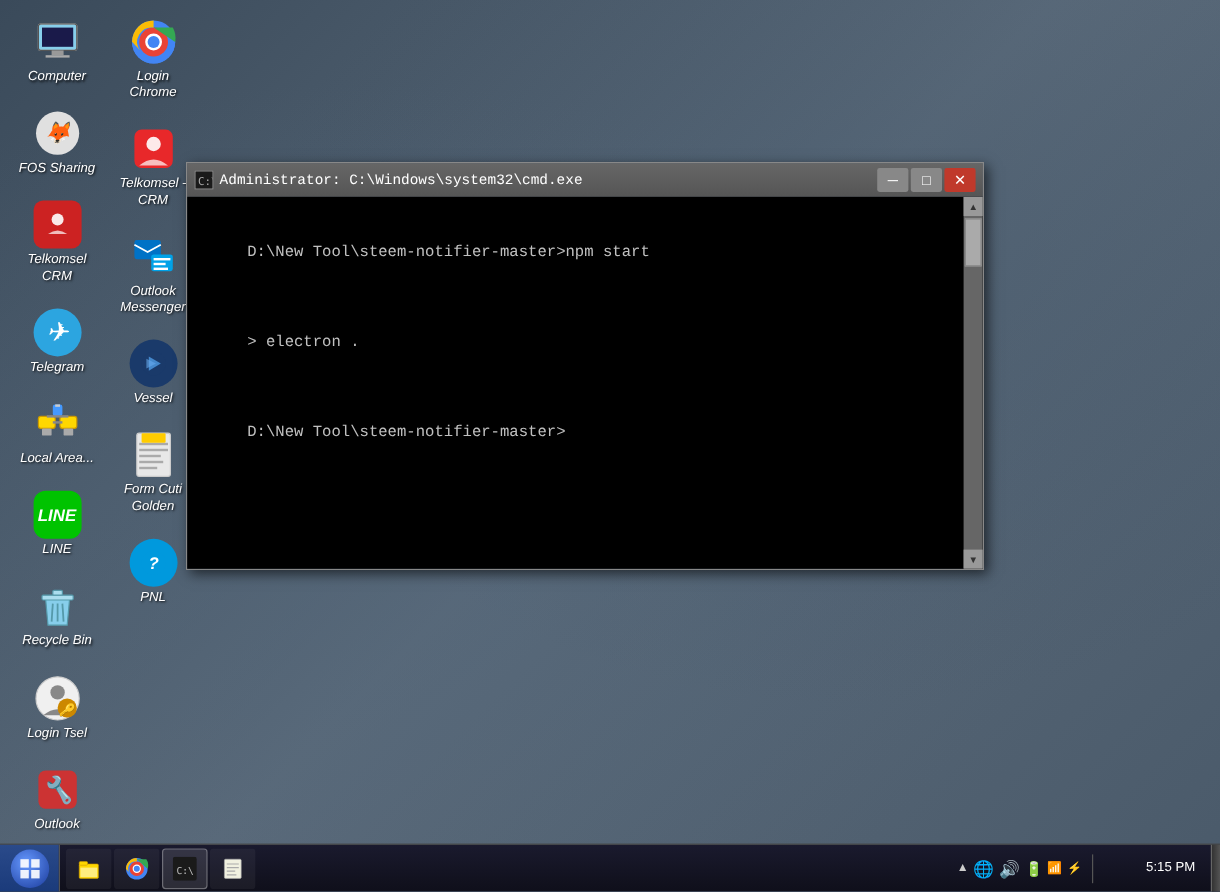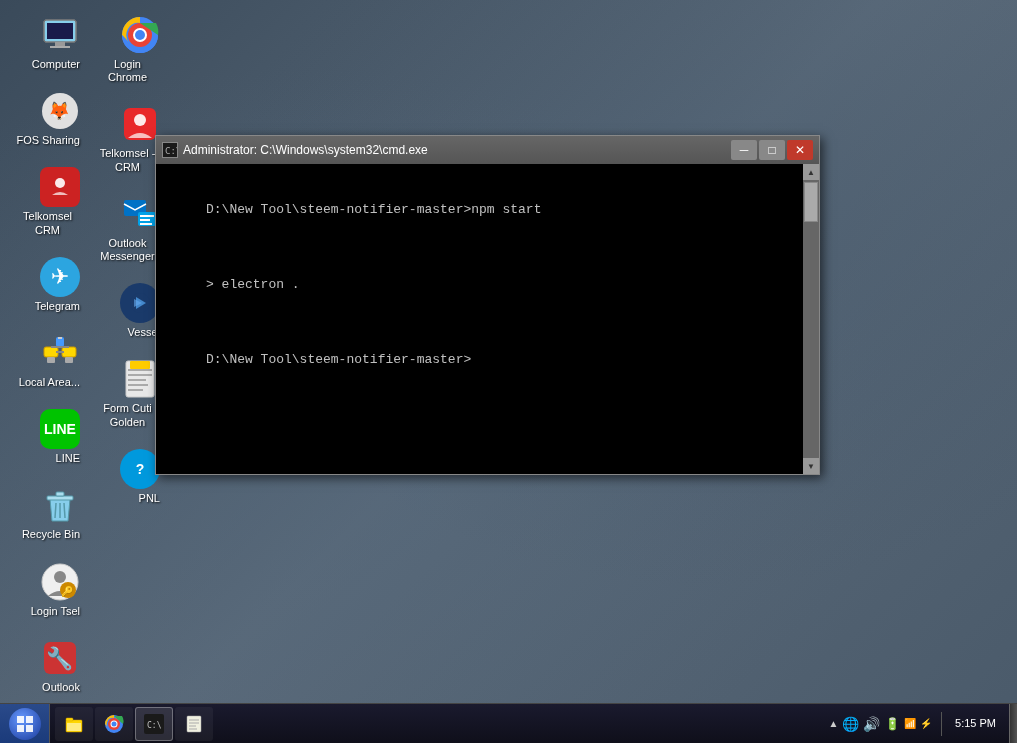--- a/index.html
+++ b/index.html
@@ -32,25 +32,26 @@
       height: 720px;
       width: 280px;
       gap: 5px;
       align-content: flex-start;
     }
 
     .desktop-icon {
       width: 75px;
       display: flex;
       flex-direction: column;
-      align-items: flex-end;
+      align-items: center;
       cursor: pointer;
       padding: 5px;
       border-radius: 3px;
       margin-bottom: 5px;
+      font-style: italic;
     }
 
     .icon-img {
       width: 40px;
       height: 40px;
       display: flex;
       align-items: center;
       justify-content: center;
       font-size: 28px;
       margin-bottom: 3px;
@@ -97,21 +98,21 @@
       align-items: center;
       justify-content: center;
       font-size: 10px;
       color: #aaa;
     }
 
     .cmd-titlebar-text {
       flex: 1;
       color: white;
       font-size: 12px;
-      font-family: Liberation Sans, sans-serif;
+      font-family: Liberation Mono, monospace;
     }
 
     .cmd-titlebar-buttons {
       display: flex;
       gap: 2px;
     }
 
     .cmd-btn {
       width: 26px;
       height: 20px;
@@ -270,20 +271,21 @@
 
     .clock {
       display: flex;
       flex-direction: column;
       align-items: center;
       color: white;
       font-size: 11px;
       line-height: 1.4;
       cursor: pointer;
       padding: 0 5px;
+      margin-left: 31px;
     }
 
     
     .desktop::before {
       content: '';
       position: absolute;
       top: 0; left: 0; right: 0; bottom: 0;
       background: 
         radial-gradient(ellipse at 30% 60%, rgba(80,100,120,0.4) 0%, transparent 60%),
         radial-gradient(ellipse at 70% 30%, rgba(60,80,100,0.3) 0%, transparent 50%);

